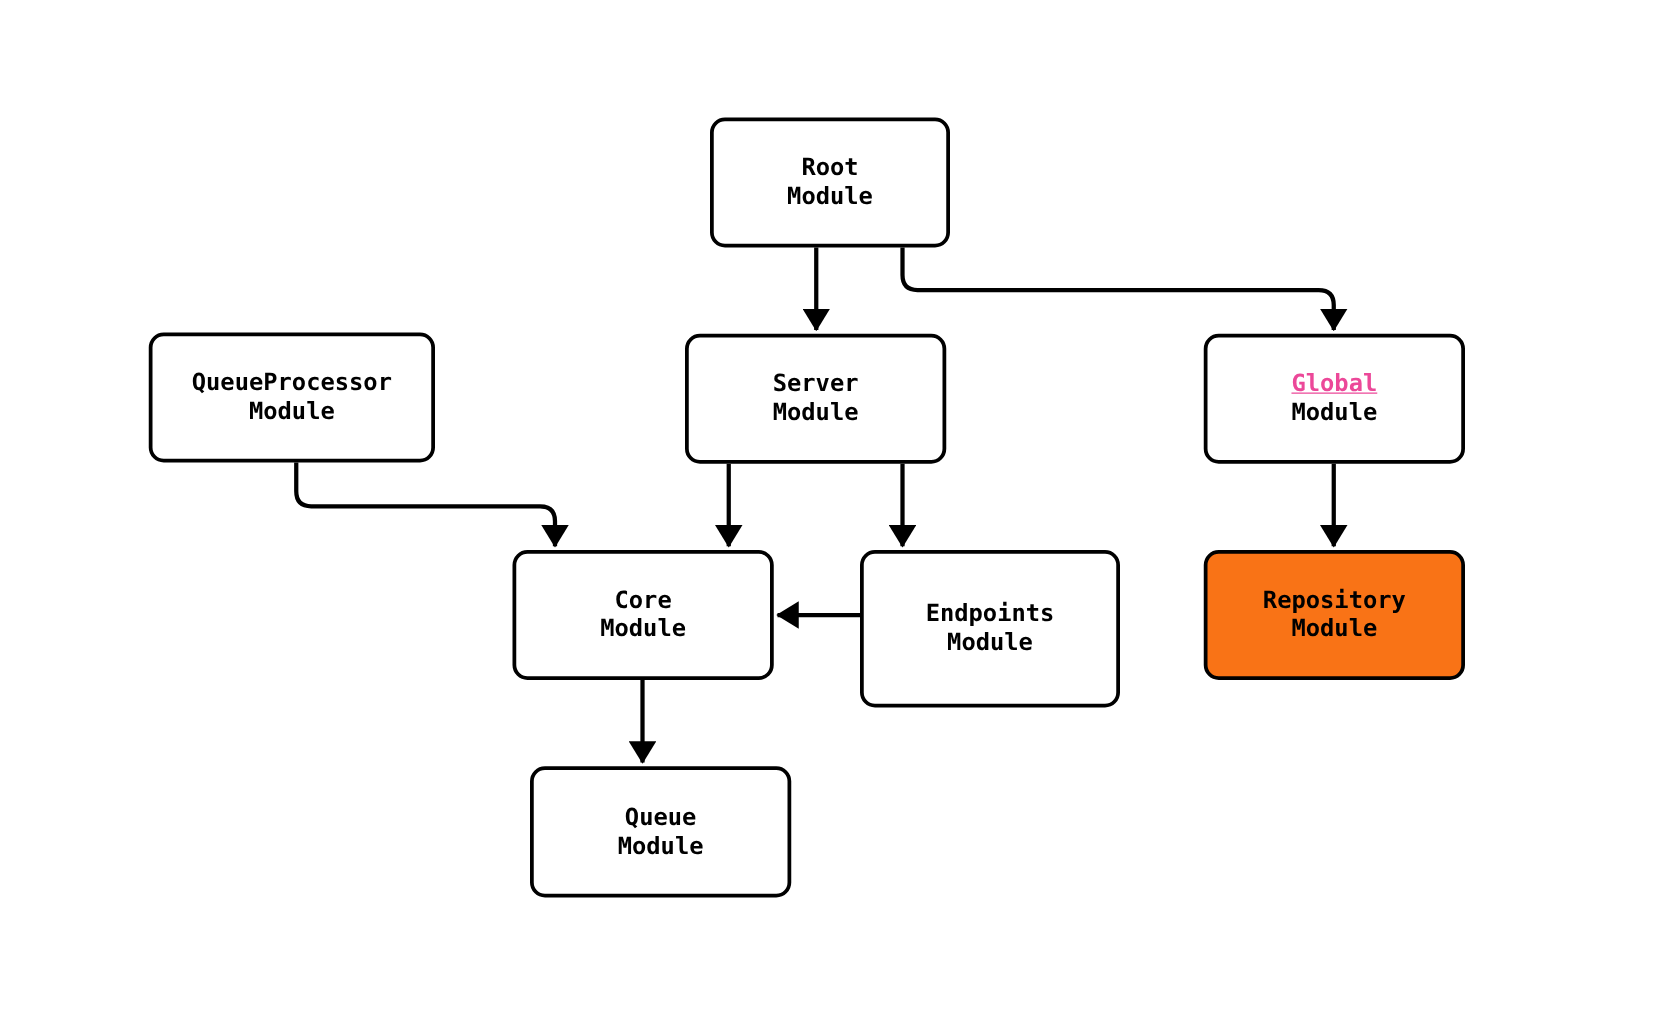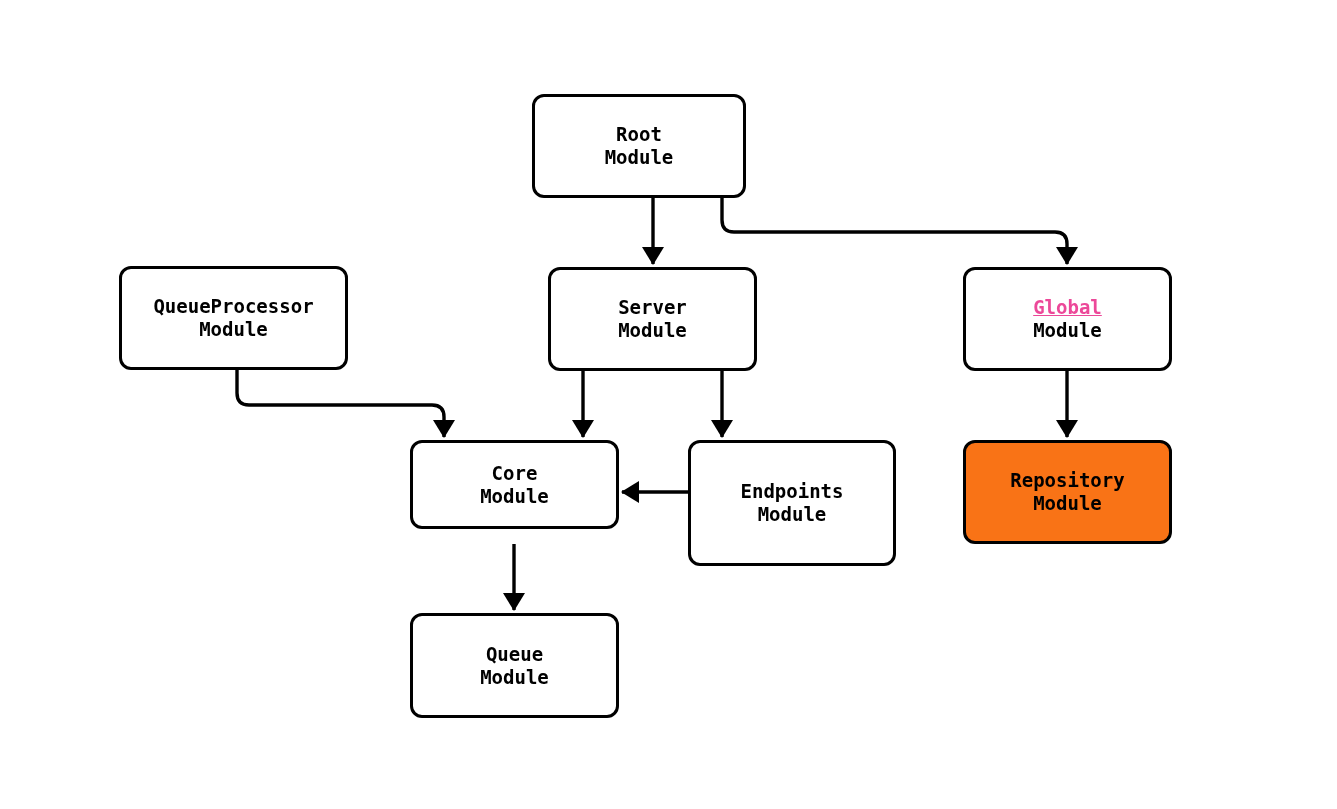--- a/index.html
+++ b/index.html
@@ -55,46 +55,46 @@
       <path d="M653,198 L653,264" fill="none" stroke="#000000" stroke-width="3.4" marker-end="url(#arrowhead)"></path>
       <path d="M722,198 L722,220 Q722,232 734,232 L1055,232 Q1067,232 1067,244 L1067,264" fill="none" stroke="#000000" stroke-width="3.4" marker-end="url(#arrowhead)"></path>
       <path d="M237,370 L237,393 Q237,405 249,405 L432,405 Q444,405 444,417 L444,437" fill="none" stroke="#000000" stroke-width="3.4" marker-end="url(#arrowhead)"></path>
       <path d="M583,371 L583,437" fill="none" stroke="#000000" stroke-width="3.4" marker-end="url(#arrowhead)"></path>
       <path d="M722,371 L722,437" fill="none" stroke="#000000" stroke-width="3.4" marker-end="url(#arrowhead)"></path>
       <path d="M688,492 L622,492" fill="none" stroke="#000000" stroke-width="3.4" marker-end="url(#arrowhead)"></path>
       <path d="M1067,371 L1067,437" fill="none" stroke="#000000" stroke-width="3.4" marker-end="url(#arrowhead)"></path>
       <path d="M514,544 L514,610" fill="none" stroke="#000000" stroke-width="3.4" marker-end="url(#arrowhead)"></path>
     </svg>
   <div id="node-layer">
-      <div class="node" style="left: 532px; top: 94px; width: 214px; height: 104px; background: rgb(255, 255, 255); border-color: rgb(0, 0, 0);">
+      <div class="node" style="left: 568px; top: 94px; width: 192px; height: 104px; background: rgb(255, 255, 255); border-color: rgb(0, 0, 0);">
         <div class="label-line" style="color: rgb(0, 0, 0);">Root</div>
         <div class="label-line" style="color: rgb(0, 0, 0);">Module</div>
       </div>
       <div class="node" style="left: 119px; top: 266px; width: 229px; height: 104px; background: rgb(255, 255, 255); border-color: rgb(0, 0, 0);">
         <div class="label-line" style="color: rgb(0, 0, 0);">QueueProcessor</div>
         <div class="label-line" style="color: rgb(0, 0, 0);">Module</div>
       </div>
       <div class="node" style="left: 548px; top: 267px; width: 209px; height: 104px; background: rgb(255, 255, 255); border-color: rgb(0, 0, 0); align-items: center;">
         <div class="label-line" style="color: rgb(0, 0, 0);">Server</div>
         <div class="label-line" style="color: rgb(0, 0, 0);">Module</div>
       </div>
       <div class="node" style="left: 963px; top: 267px; width: 209px; height: 104px; background: rgb(255, 255, 255); border-color: rgb(0, 0, 0);">
         <div class="label-line" style="color: #ec4899; text-decoration: underline;">Global</div>
         <div class="label-line" style="color: rgb(0, 0, 0);">Module</div>
       </div>
-      <div class="node" style="left: 410px; top: 440px; width: 209px; height: 89px; background: rgb(255, 255, 255); border-color: rgb(0, 0, 0);">
+      <div class="node" style="left: 410px; top: 440px; width: 209px; height: 104px; background: rgb(255, 255, 255); border-color: rgb(0, 0, 0);">
         <div class="label-line" style="color: rgb(0, 0, 0);">Core</div>
         <div class="label-line" style="color: rgb(0, 0, 0);">Module</div>
       </div>
       <div class="node" style="left: 688px; top: 440px; width: 208px; height: 126px; background: rgb(255, 255, 255); border-color: rgb(0, 0, 0);">
         <div class="label-line" style="color: rgb(0, 0, 0);">Endpoints</div>
         <div class="label-line" style="color: rgb(0, 0, 0);">Module</div>
       </div>
       <div class="node" style="left: 963px; top: 440px; width: 209px; height: 104px; background: #f97316; border-color: rgb(0, 0, 0);">
         <div class="label-line" style="color: rgb(0, 0, 0);">Repository</div>
         <div class="label-line" style="color: rgb(0, 0, 0);">Module</div>
       </div>
-      <div class="node" style="left: 410px; top: 613px; width: 209px; height: 105px; background: rgb(255, 255, 255); border-color: rgb(0, 0, 0);">
+      <div class="node" style="left: 424px; top: 613px; width: 209px; height: 105px; background: rgb(255, 255, 255); border-color: rgb(0, 0, 0);">
         <div class="label-line" style="color: rgb(0, 0, 0);">Queue</div>
         <div class="label-line" style="color: rgb(0, 0, 0);">Module</div>
       </div>
     </div>
 </div>
 
 </body></html>

